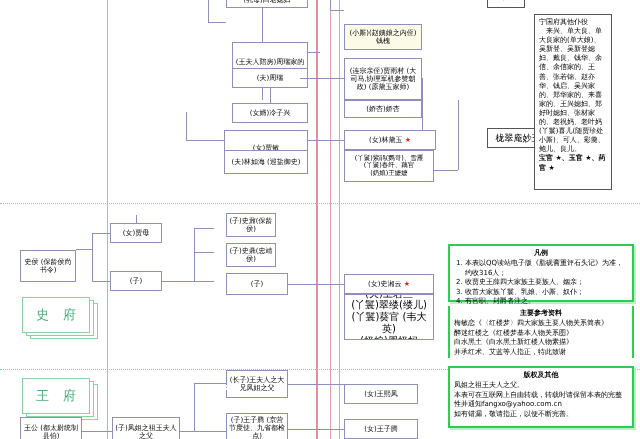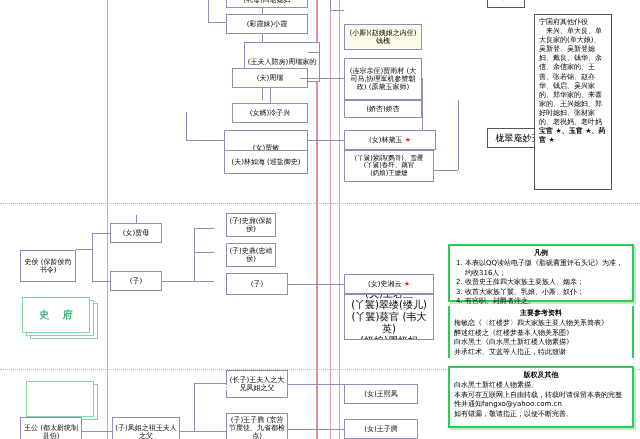--- a/index.html
+++ b/index.html
@@ -49,21 +49,21 @@
   
   .sep{position:absolute;left:0;right:0;height:0;border-top:1px dotted #7fd2a8;}
 
   
   .plaque{position:absolute;width:74px;height:40px;}
   .plaque .sh{position:absolute;border:1px solid #86d6a4;background:#ffffff;width:66px;height:34px;}
   .plaque .sh.s3{left:8px;top:6px;}
   .plaque .sh.s2{left:4px;top:3px;}
   .plaque .sh.s1{left:0;top:0;display:flex;align-items:center;justify-content:center;}
   .plaque .txt{
-    color:#49b07a;font-size:10px;font-weight:bold;letter-spacing:5px;
+    color:#49b07a;font-size:13px;font-weight:normal;letter-spacing:5px;
     font-family:"DejaVu Sans","Liberation Sans",sans-serif;
     text-indent:5px;
   }
 
   
   .panel{
     position:absolute;
     border:2px solid #2fcc55;
     background:#ffffff;
     box-sizing:border-box;
@@ -109,25 +109,22 @@
   <div class="ln lnh" style="left:208px;top:22px;width:18px;"></div>
   <div class="ln lnv" style="left:208px;top:22px;height:0px;"></div>
   <div class="ln lnv" style="left:262px;top:8px;height:42px;"></div>
   <div class="ln lnh" style="left:262px;top:50px;width:18px;"></div>
   <div class="ln lnv" style="left:262px;top:78px;height:22px;"></div>
 
   <div class="node" style="left:226px;top:-8px;width:82px;height:16px;">
     <div class="seg">(乳母)白老媳妇</div>
   </div>
 
-  <div class="node" style="left:226px;top:14px;width:82px;height:20px;">
-    <div class="seg">(彩霞妹)小霞</div>
-  </div>
-
-  <div class="node" style="left:244px;top:42px;width:76px;height:40px;">
+
+  <div class="node" style="left:232px;top:42px;width:76px;height:40px;">
     <div class="seg">(王夫人陪房)周瑞家的</div>
   </div>
 
   <div class="node" style="left:232px;top:68px;width:76px;height:20px;">
     <div class="seg">(夫)周瑞</div>
   </div>
   <div class="ln lnv" style="left:270px;top:88px;height:15px;"></div>
 
   <div class="node" style="left:232px;top:103px;width:76px;height:20px;">
     <div class="seg">(女婿)冷子兴</div>
@@ -180,20 +177,21 @@
   </div>
 
   <div class="standalone" style="left:487px;top:-14px;width:38px;height:22px;font-size:7px;">
     <span>贾</span>
   </div>
   <div class="ln lnv" style="left:506px;top:8px;height:0px;"></div>
 
   <div class="listbox" style="left:534px;top:14px;width:78px;height:176px;">
     <div class="lt">宁国府其他仆役</div>
     <div style="text-indent:7px;">来兴、单大良、单大良家的(单大娘)、吴新登、吴新登媳妇、戴良、钱华、余信、余信家的、王善、张若锦、赵亦华、钱启、吴兴家的、郑华家的、来喜家的、王兴媳妇、郑好时媳妇、张材家的、老祝妈、老叶妈</div>
+    <div>(丫鬟)喜儿(随贾珍处小厮)、可人、彩羹、鲍儿、良儿。</div>
     <div style="font-weight:bold;">
       <span>宝官 ★、玉官 ★、药官 ★</span>
     </div>
   </div>
 
   <div class="node" style="left:20px;top:250px;width:56px;height:32px;">
     <div class="seg">史侯 (保龄侯尚书令)</div>
   </div>
   <div class="ln lnh" style="left:76px;top:249px;width:16px;"></div>
   <div class="ln lnv" style="left:92px;top:233px;height:48px;"></div>
@@ -244,20 +242,23 @@
     <div class="sh s3"></div>
     <div class="sh s2"></div>
     <div class="sh s1">
       <span class="txt">史  府</span>
     </div>
   </div>
 
   <div class="plaque" style="left:22px;top:378px;">
     <div class="sh s3"></div>
     <div class="sh s2"></div>
+    <div class="sh s1">
+      <span class="txt">王  府</span>
+    </div>
   </div>
 
   <div class="node" style="left:20px;top:417px;width:62px;height:30px;">
     <div class="seg">王公 (都太尉统制县伯)</div>
   </div>
   <div class="ln lnh" style="left:82px;top:431px;width:30px;"></div>
 
   <div class="node" style="left:112px;top:417px;width:68px;height:30px;">
     <div class="seg">(子)凤姐之祖王夫人之父</div>
   </div>
@@ -304,18 +305,18 @@
   <div class="panel" style="left:448px;top:306px;width:186px;height:52px;border-width:0 2px 0 2px;box-shadow:none;">
     <div class="ptitle">主要参考资料</div>
     <div class="ln2">梅敏恋《〈红楼梦〉四大家族主要人物关系简表》</div>
     <div class="ln2">醉迷红楼之《红楼梦基本人物关系图》</div>
     <div class="ln2">白水黑土《白水黑土新红楼人物素描》</div>
     <div class="ln2">并承红术、艾蓝等人指正，特此致谢</div>
   </div>
 
   <div class="panel" style="left:448px;top:366px;width:186px;height:62px;">
     <div class="ptitle">版权及其他</div>
-    <div>白水黑土新红楼人物素描。</div>
+    <div>凤姐之祖王夫人之父。</div>
     <div>本表可在互联网上自由转载，转载时请保留本表的完整性并通知fangxo@yahoo.com.cn</div>
     <div>如有错漏，敬请指正，以便不断完善。</div>
   </div>
 
 </div>
 
 </body></html>

